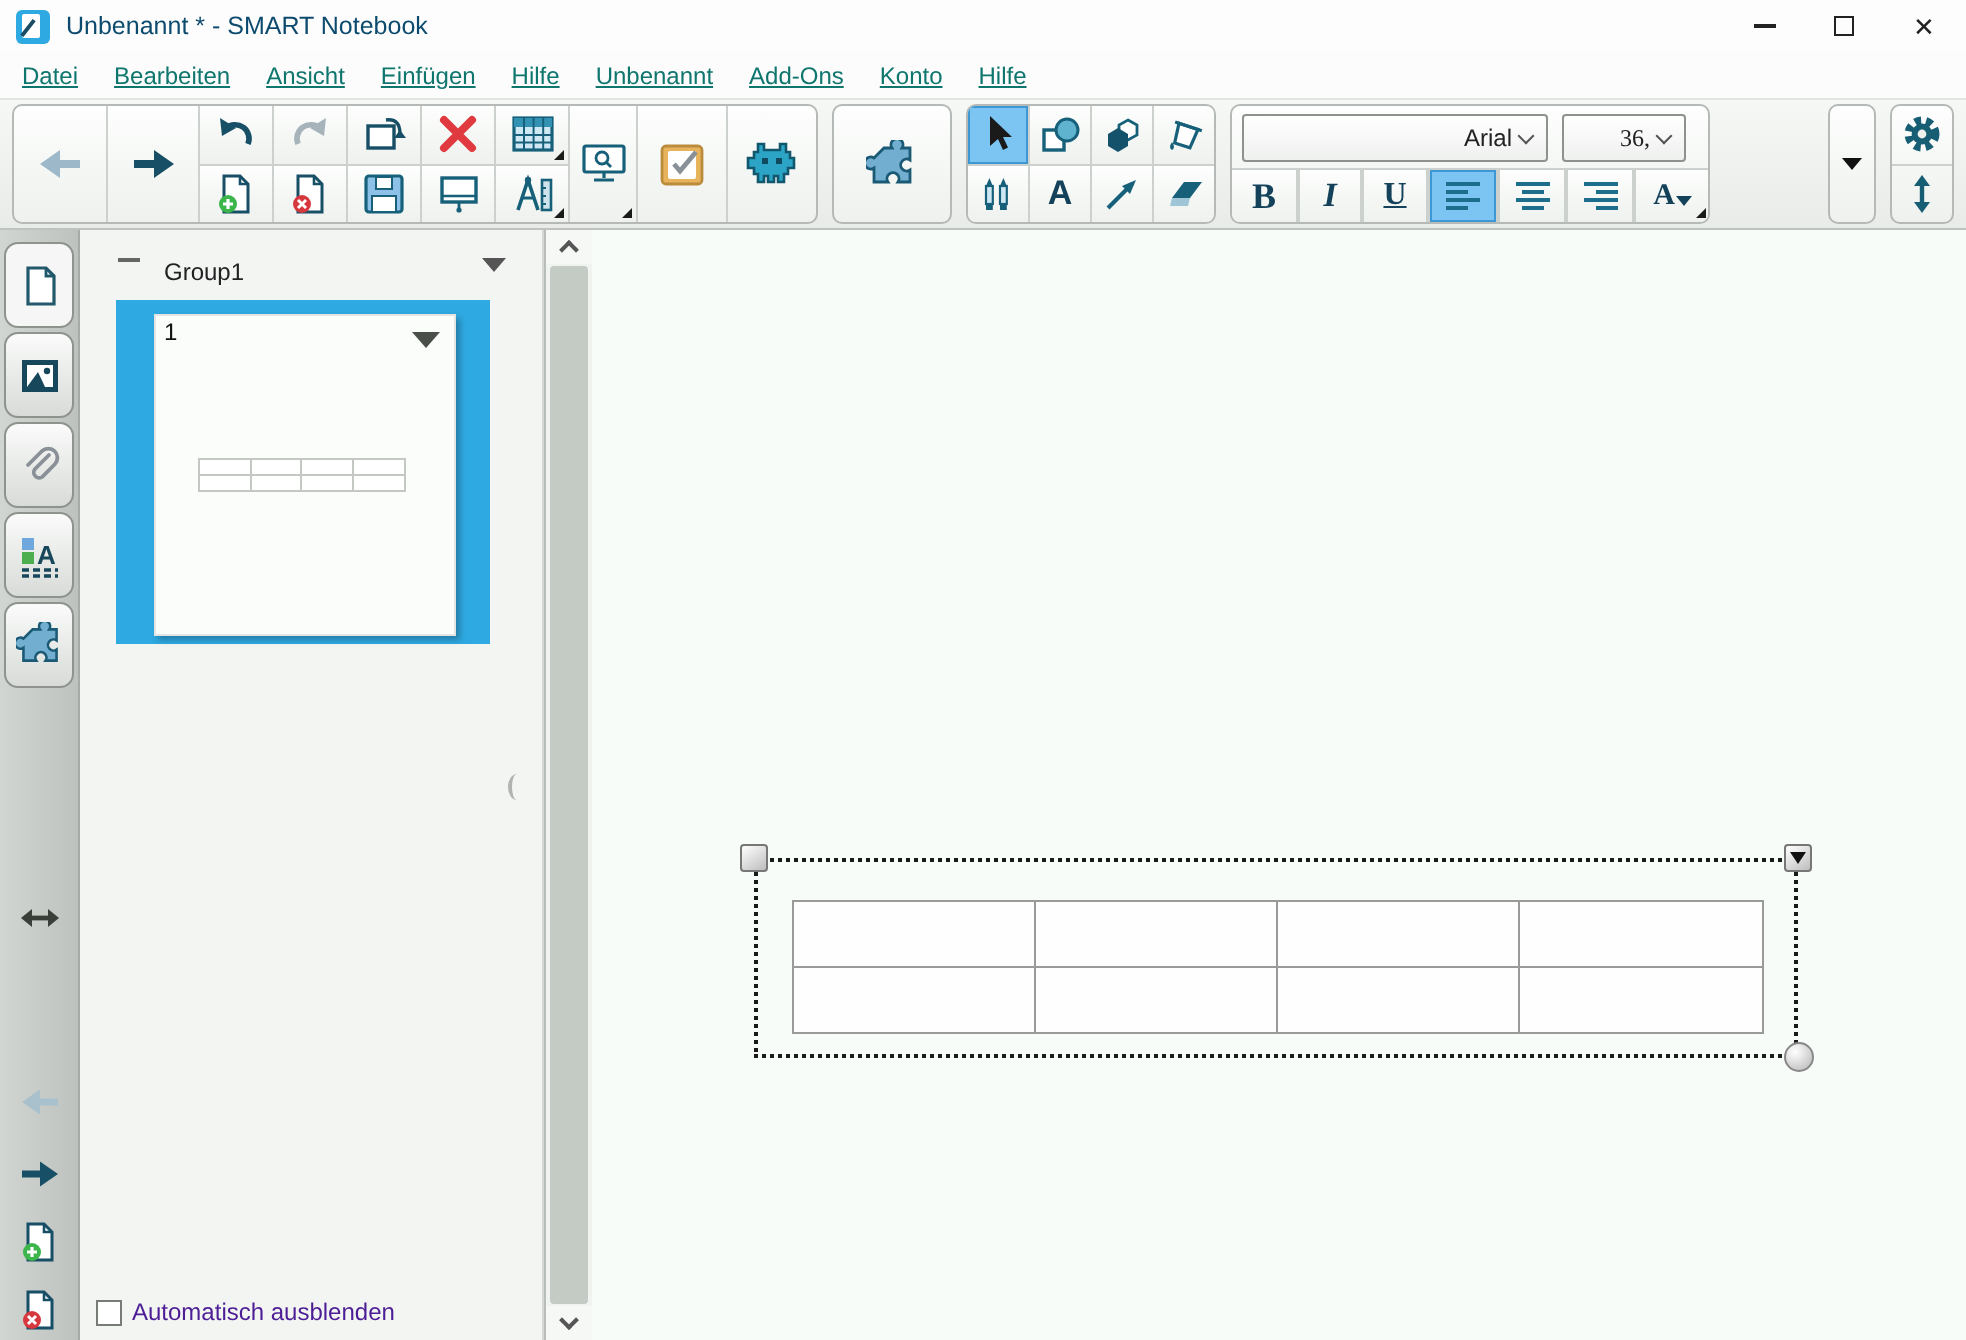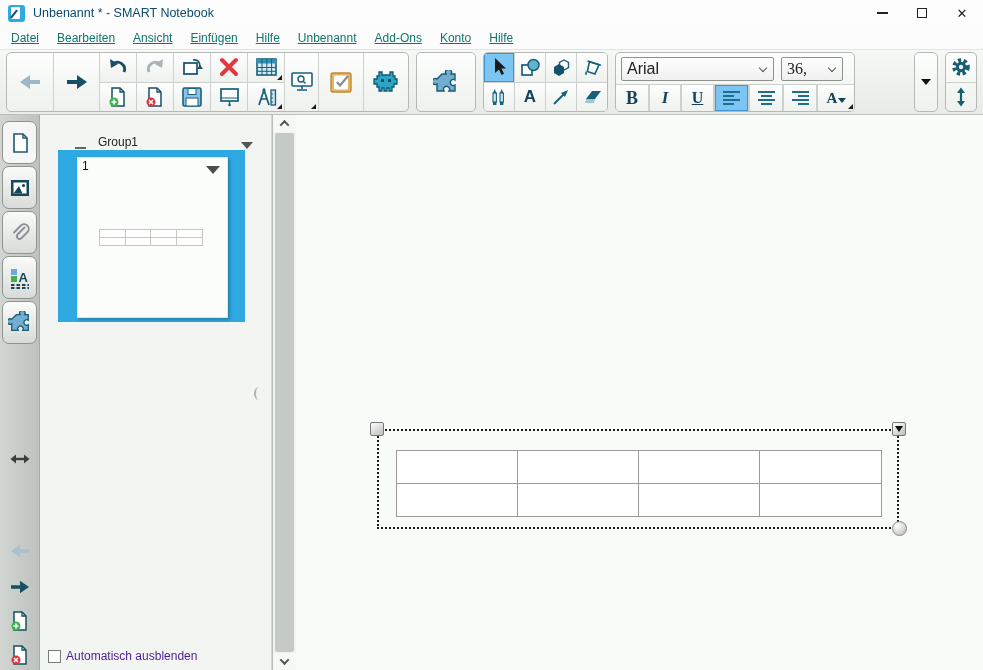--- a/index.html
+++ b/index.html
@@ -38,21 +38,21 @@
   .g-nav .tb-cell.big { width:46px; }
   .g-main { grid-template-rows:repeat(2,1fr); grid-template-columns:repeat(5,36px); }
   .g-tools { grid-template-rows:repeat(2,1fr); grid-template-columns:repeat(4,30px); }
   .w-capture { width:34px; } .w-resp { width:45px; } .w-lab { width:45px; }
   .g-addon { width:60px; justify-content:center; align-items:center; }
 
   
   .g-text { flex-direction:column; width:240px; }
   .combo-row { display:flex; gap:7px; padding:4px 5px 3px 5px; }
   .combo { border:1px solid #8d928d; border-radius:2px; background:linear-gradient(#ffffff,#eef0ee);
-    height:24px; display:flex; align-items:center; font-size:16px; color:#222; padding:0 5px; position:relative; }
+    height:24px; display:flex; align-items:center; font-size:12px; color:#222; padding:0 5px; position:relative;text-align:right; }
   .combo .val { flex:1; }
   .combo-font { width:153px; } .combo-size { width:62px;font-family:Liberation Serif, serif; }
   .chev-down { width:6px; height:6px; border-right:1.6px solid #555; border-bottom:1.6px solid #555;
     transform:rotate(45deg); margin:-3px 2px 0 4px; }
   .fmt-row { display:grid; grid-template-columns:32px 31px 32px 34px 33px 33px 38px; gap:1px;
     background:#cdd1cd; border-top:1px solid #cdd1cd; flex:1; }
   .fmt-row .tb-cell { background:linear-gradient(#fdfefd,#eef1ee); }
   .b-label { font-family:"Liberation Serif", serif; font-weight:bold; font-size:18px; color:#14425a; }
   .i-label { font-family:"Liberation Serif", serif; font-style:italic; font-weight:bold; font-size:17px; color:#14425a; }
   .u-label { font-family:"Liberation Serif", serif; font-weight:bold; font-size:16px; color:#14425a; text-decoration:underline; }
@@ -77,21 +77,21 @@
   
   .tabstrip { width:40px; background:linear-gradient(to right,#d2d6d2,#bec2be); position:relative; flex:0 0 auto;
     border-right:1px solid #a7aba7; }
   .side-tab { position:absolute; left:2px; width:35px; height:43px; border:1px solid #8e938e; border-radius:7px;
     background:linear-gradient(#fafbfa,#d8dbd8); display:flex; align-items:center; justify-content:center; }
   .side-tab.active { background:#f5f6f5; }
   .strip-ico { position:absolute; left:8px; width:24px; height:24px; display:flex; align-items:center; justify-content:center; }
 
   
   .sorter { width:232px; background:#f3f5f3; position:relative; flex:0 0 auto; border-right:1px solid #d4d8d4; }
-  .group-header { position:absolute; top:14px; left:16px; right:0; height:20px; display:flex; align-items:flex-end; }
+  .group-header { position:absolute; top:14px; left:0; right:0; height:20px; display:flex; align-items:flex-start; }
   .collapse-minus { width:11px; height:2px; background:#666; margin-left:19px; }
   .group-label { font-size:12px; color:#222; margin-left:12px; flex:1; }
   .tri-group { width:0; height:0; border-left:6px solid transparent; border-right:6px solid transparent;
     border-top:7px solid #555; margin-right:18px; }
   .thumb-frame { position:absolute; left:18px; top:35px; width:187px; height:172px; background:#2fa9e1; }
   .thumb-page { position:absolute; left:19px; top:7px; width:151px; height:161px; background:#fafdfa;
     box-shadow:2px 2px 3px rgba(0,0,0,.25); border:1px solid #e2e5e2; }
   .page-num { position:absolute; left:4px; top:1px; font-size:12px; color:#111; }
   .thumb-menu { position:absolute; right:7px; top:8px; width:0; height:0;
     border-left:7px solid transparent; border-right:7px solid transparent; border-top:8px solid #4a4f4a; }

